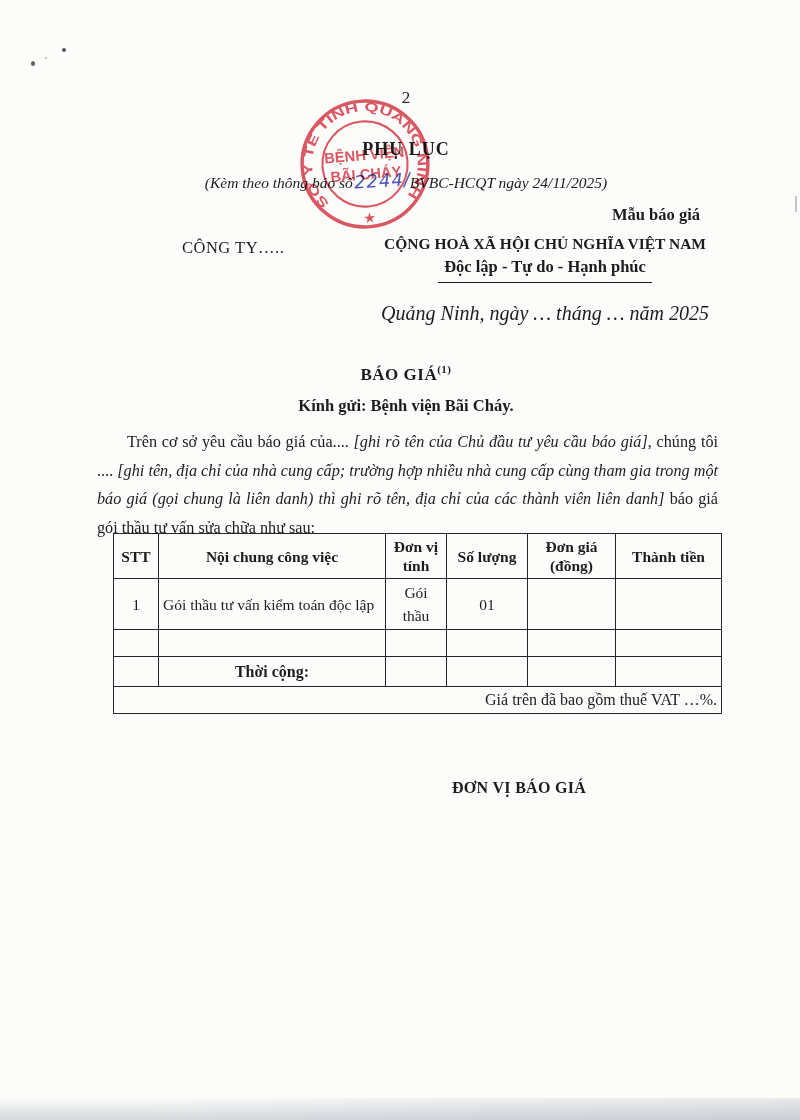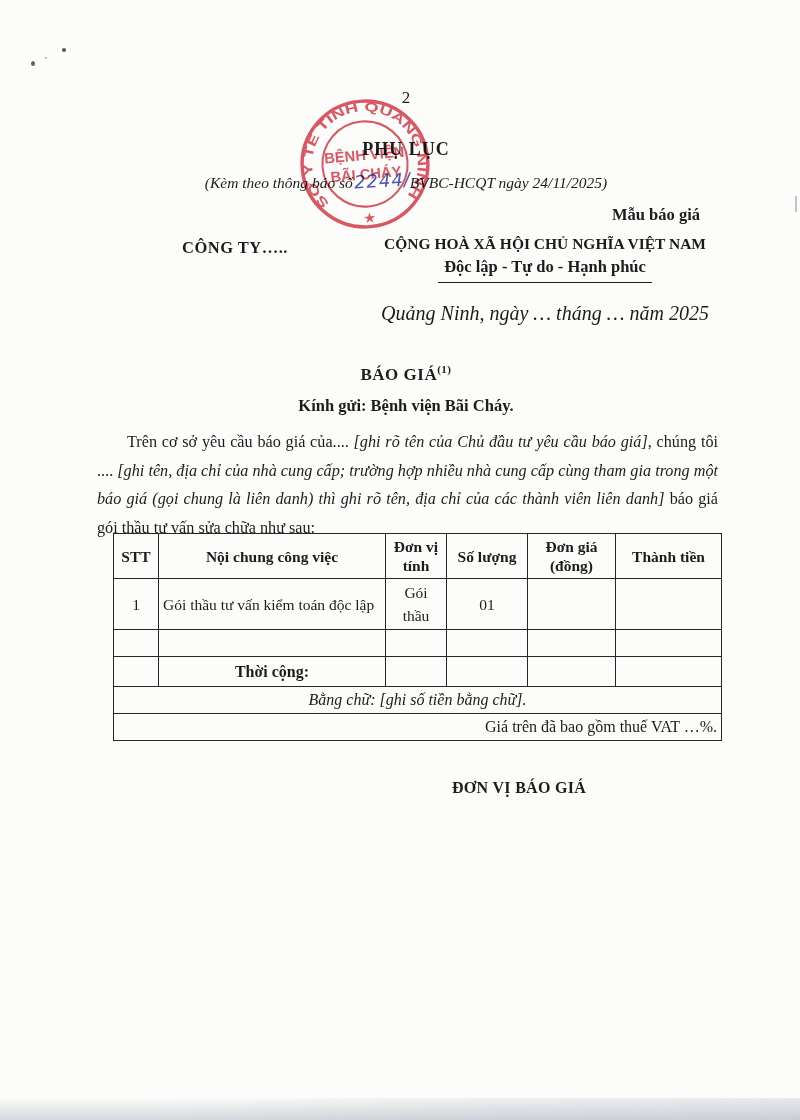--- a/index.html
+++ b/index.html
@@ -19,21 +19,21 @@
   .doc-title{top:139px;font-size:18px;font-weight:bold;letter-spacing:1px;}
   .doc-subtitle{top:171px;font-size:15.5px;font-style:italic;}
   .handwritten{
     font-family:"DejaVu Sans", sans-serif;
     font-style:italic;color:#4c55b4;font-size:18px;
     display:inline-block;transform:rotate(-3deg);
     letter-spacing:1px;margin:0 -1px 0 1px;position:relative;top:-1px;
   }
   .form-label{top:205px;right:100px;font-size:16.5px;font-weight:bold;}
 
-  .company{top:238px;left:182px;font-size:16.5px;font-weight:bold;letter-spacing:.5px;}
+  .company{top:238px;left:182px;font-size:16.5px;font-weight:normal;letter-spacing:.5px;}
   .motto{top:234px;left:378px;width:334px;text-align:center;}
   .motto-line1{font-size:15.5px;font-weight:bold;line-height:20px;}
   .motto-line2{display:inline-block;margin-top:3px;font-size:16.5px;font-weight:bold;
     border-bottom:1.6px solid #1c1c1c;padding:0 6px 5px;}
   .dateline{top:302px;left:378px;width:334px;text-align:center;
     font-size:20px;font-style:italic;}
 
   .quote-title{top:363px;font-size:17px;font-weight:bold;letter-spacing:.5px;}
   .quote-title sup{font-size:11px;font-weight:bold;}
   .salutation{top:396px;font-size:16.5px;font-weight:bold;}
@@ -145,23 +145,20 @@
       <td></td>
     </tr>
     <tr class="total">
       <td></td>
       <td class="total-label">Thời cộng:</td>
       <td></td>
       <td></td>
       <td></td>
       <td></td>
     </tr>
-    <tr class="words">
-      <td colspan="6">Bằng chữ: [ghi số tiền bằng chữ].</td>
-    </tr>
     <tr class="note">
       <td colspan="6">Giá trên đã bao gồm thuế VAT …%.</td>
     </tr>
   </tbody>
     </table>
 
   <div class="abs signature">
     <div>ĐƠN VỊ BÁO GIÁ</div>
   </div>
 

